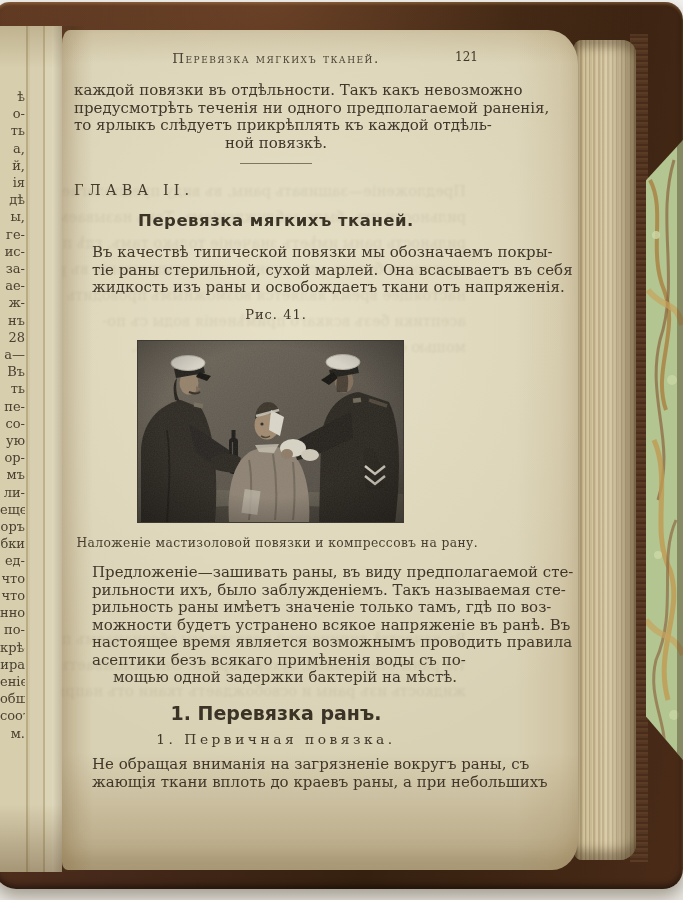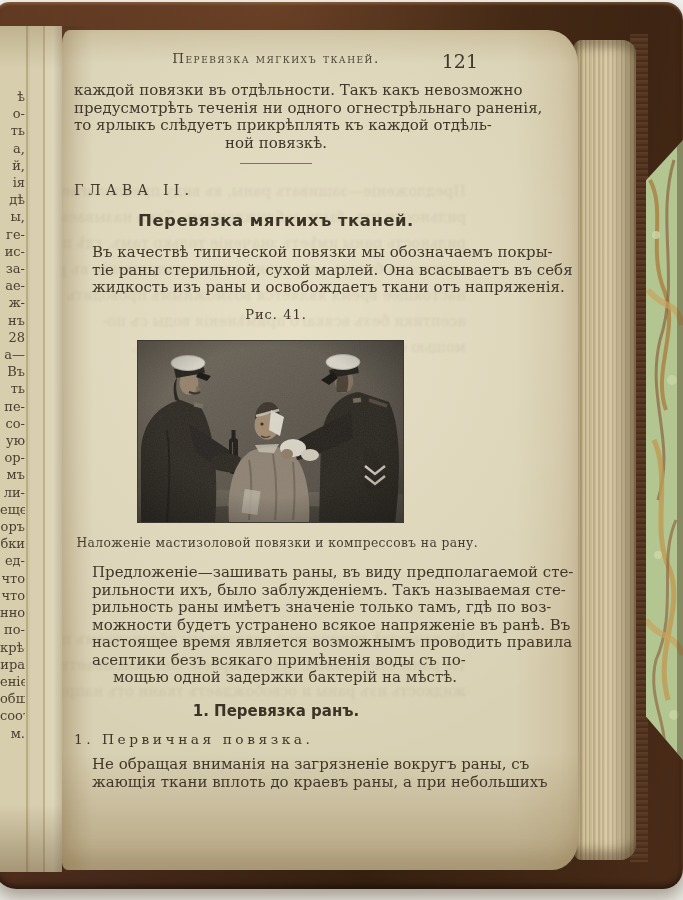--- a/index.html
+++ b/index.html
@@ -44,42 +44,42 @@
       linear-gradient(90deg, rgba(130,100,55,.28) 0%, rgba(130,100,55,0) 6%, rgba(130,100,55,0) 88%, rgba(160,130,80,.22) 100%),
       linear-gradient(180deg, rgba(140,110,60,.22) 0%, rgba(140,110,60,0) 4%, rgba(140,110,60,0) 86%, rgba(120,90,45,.35) 99%),
       #d9d1b4;
     box-shadow:inset 0 -14px 18px rgba(100,75,40,.18);}
   .text-col{position:absolute;left:12px;top:0;width:404px;color:#40372a;}
   .text-col > div{position:absolute;width:100%;}
   
   .running-head{top:20px;height:20px;}
   .rh-title{display:block;text-align:center;font-variant:small-caps;letter-spacing:1.5px;
     font-size:13.5px;color:#4c4234;}
-  .rh-num{position:absolute;right:0;top:0;font-size:19px;color:#41382b;}
+  .rh-num{position:absolute;right:0;top:0;font-size:12px;color:#41382b;}
   
   .para{font-size:15px;line-height:17.5px;text-align:justify;}
   .para .tline{text-align:justify;height:17.5px;white-space:nowrap;}
   .para .tline::after{content:"";display:inline-block;width:100%;height:0;}
   .para .tline.last{text-align:center;}
   .para .tline.last::after{content:none;}
   .p-top{top:52px;}
   .p-intro{top:214px;}
   .p-main{top:534px;}
   .p-last{top:726px;}
   .indent1{ text-indent:18px;}
   .divider{top:133px;left:166px !important;width:72px !important;border-top:1px solid rgba(64,50,32,.6);}
   .kicker{top:152px;text-align:left;font-size:14.5px;letter-spacing:5px;color:#453b2c;}
   .chap-title{top:181px;text-align:center;font-family:"DejaVu Sans",sans-serif;font-weight:bold;
     font-size:16.5px;letter-spacing:.5px;color:#3b3326;}
   .fig-label{top:277px;text-align:center;font-size:13px;letter-spacing:1px;}
   .figure-wrap{top:310px;left:63px !important;width:267px !important;height:183px;}
   .fig-caption{top:506px;text-align:right;font-size:12.3px;letter-spacing:.4px;color:#473d2e;}
   .h2{top:672px;text-align:center;font-family:"DejaVu Sans",sans-serif;font-weight:bold;
-    font-size:15px;color:#3b3326;}
-  .h3{top:701px;text-align:left;font-size:13.8px;letter-spacing:3.5px;}
+    font-size:19px;color:#3b3326;}
+  .h3{top:701px;text-align:center;font-size:13.8px;letter-spacing:3.5px;}
   
   .bleed{position:absolute;width:404px;transform:scale(-1,1);filter:blur(.8px);opacity:.10;
     color:#5e5038;font-size:14.6px;line-height:26px;pointer-events:none;}
   .bleed .gline{white-space:nowrap;overflow:hidden;height:26px;}
   .bleed1{top:148px;height:160px;}
   .bleed2{top:596px;height:200px;overflow:hidden;}
 </style>
 </head>
 <body>
 
@@ -177,21 +177,21 @@
 
     <div class="text-col">
 
       <div class="running-head">
         <span class="rh-title">Перевязка мягкихъ тканей.</span>
         <span class="rh-num">121</span>
       </div>
 
       <div class="para p-top">
           <div class="tline">каждой повязки въ отдѣльности. Такъ какъ невозможно</div>
-          <div class="tline">предусмотрѣть теченія ни одного огнестрѣльнаго раненія,</div>
+          <div class="tline">предусмотрѣть теченія ни одного предполагаемой раненія,</div>
           <div class="tline">то ярлыкъ слѣдуетъ прикрѣплять къ каждой отдѣль-</div>
           <div class="tline last">ной повязкѣ.</div>
         </div>
 
       <div class="divider"></div>
 
       <div class="kicker">ГЛАВА II.</div>
 
       <div class="chap-title">Перевязка мягкихъ тканей.</div>
 

